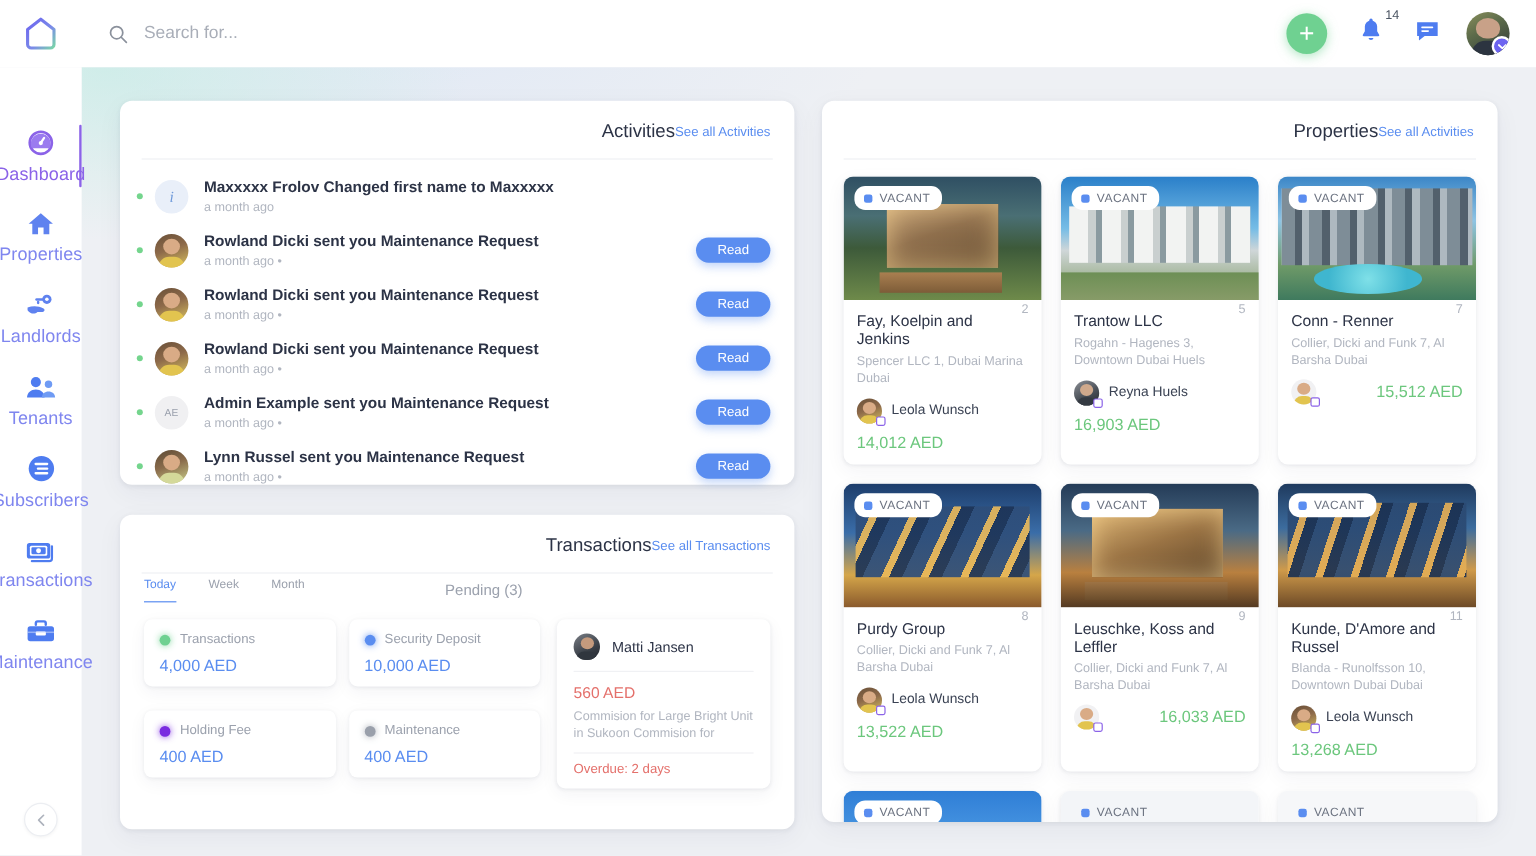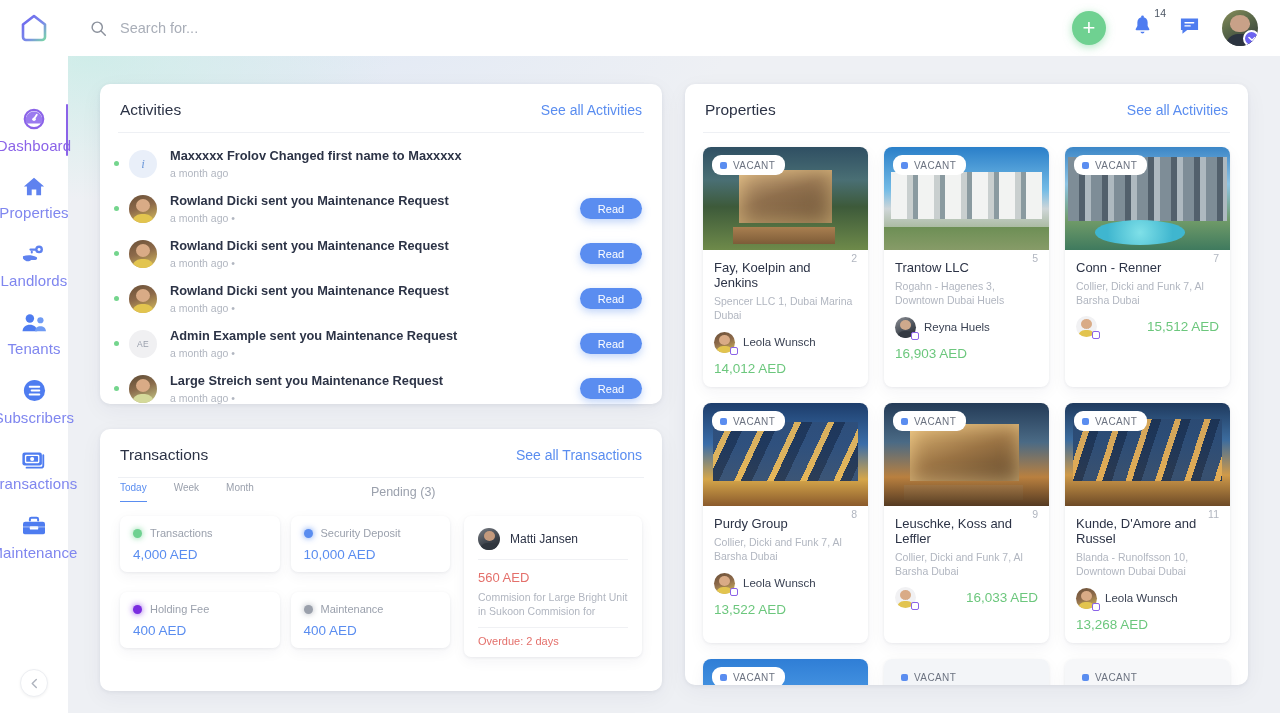--- a/index.html
+++ b/index.html
@@ -90,25 +90,25 @@
     overflow: hidden;
   }
   .col-left { position: absolute; left: 32px; top: 28px; width: 562px; }
   .col-right { position: absolute; left: 617px; top: 28px; width: 563px; }
 
   .card {
     background: #fff; border-radius: 10px;
     box-shadow: 0 1px 4px rgba(35,45,75,.07), 0 6px 22px rgba(35,45,75,.05);
   }
   .card-head {
-    display: flex; align-items: center; justify-content: space-between;
+    display: flex; align-items: center; justify-content: flex-end;
     padding: 17px 20px 13px 20px;
   }
   .card-title { font-size: 15.5px; color: #2c3346; font-weight: 400; }
-  .card-link { font-size: 14px; color: #5a8df0; cursor: pointer; }
+  .card-link { font-size: 11px; color: #5a8df0; cursor: pointer; }
   .divider { height: 1px; background: #eef0f4; margin: 0 18px; }
 
   
   .activities { height: 320px; }
   .act-list { padding: 8px 0 10px 0; }
   .act-row { display: flex; align-items: center; padding: 7px 20px 7px 14px; }
   .act-dot { width: 5px; height: 5px; border-radius: 50%; background: #74d58d; margin-right: 10px; flex: none; }
   .act-av {
     width: 28px; height: 28px; border-radius: 50%; flex: none; margin-right: 13px;
     overflow: hidden; position: relative; background: #e8eefc;
@@ -493,21 +493,21 @@
               <div class="act-title">Admin Example sent you Maintenance Request</div>
               <div class="act-sub">a month ago •</div>
             </div>
             <button class="read-btn">Read</button>
           </div>
 
           <div class="act-row">
             <div class="act-dot"></div>
             <div class="act-av av-photo v2"></div>
             <div class="act-texts">
-              <div class="act-title">Large Streich sent you Maintenance Request</div>
+              <div class="act-title">Lynn Russel sent you Maintenance Request</div>
               <div class="act-sub">a month ago •</div>
             </div>
             <button class="read-btn">Read</button>
           </div>
 
         </div>
       </div>
 
       <div class="card transactions">
         <div class="card-head">

